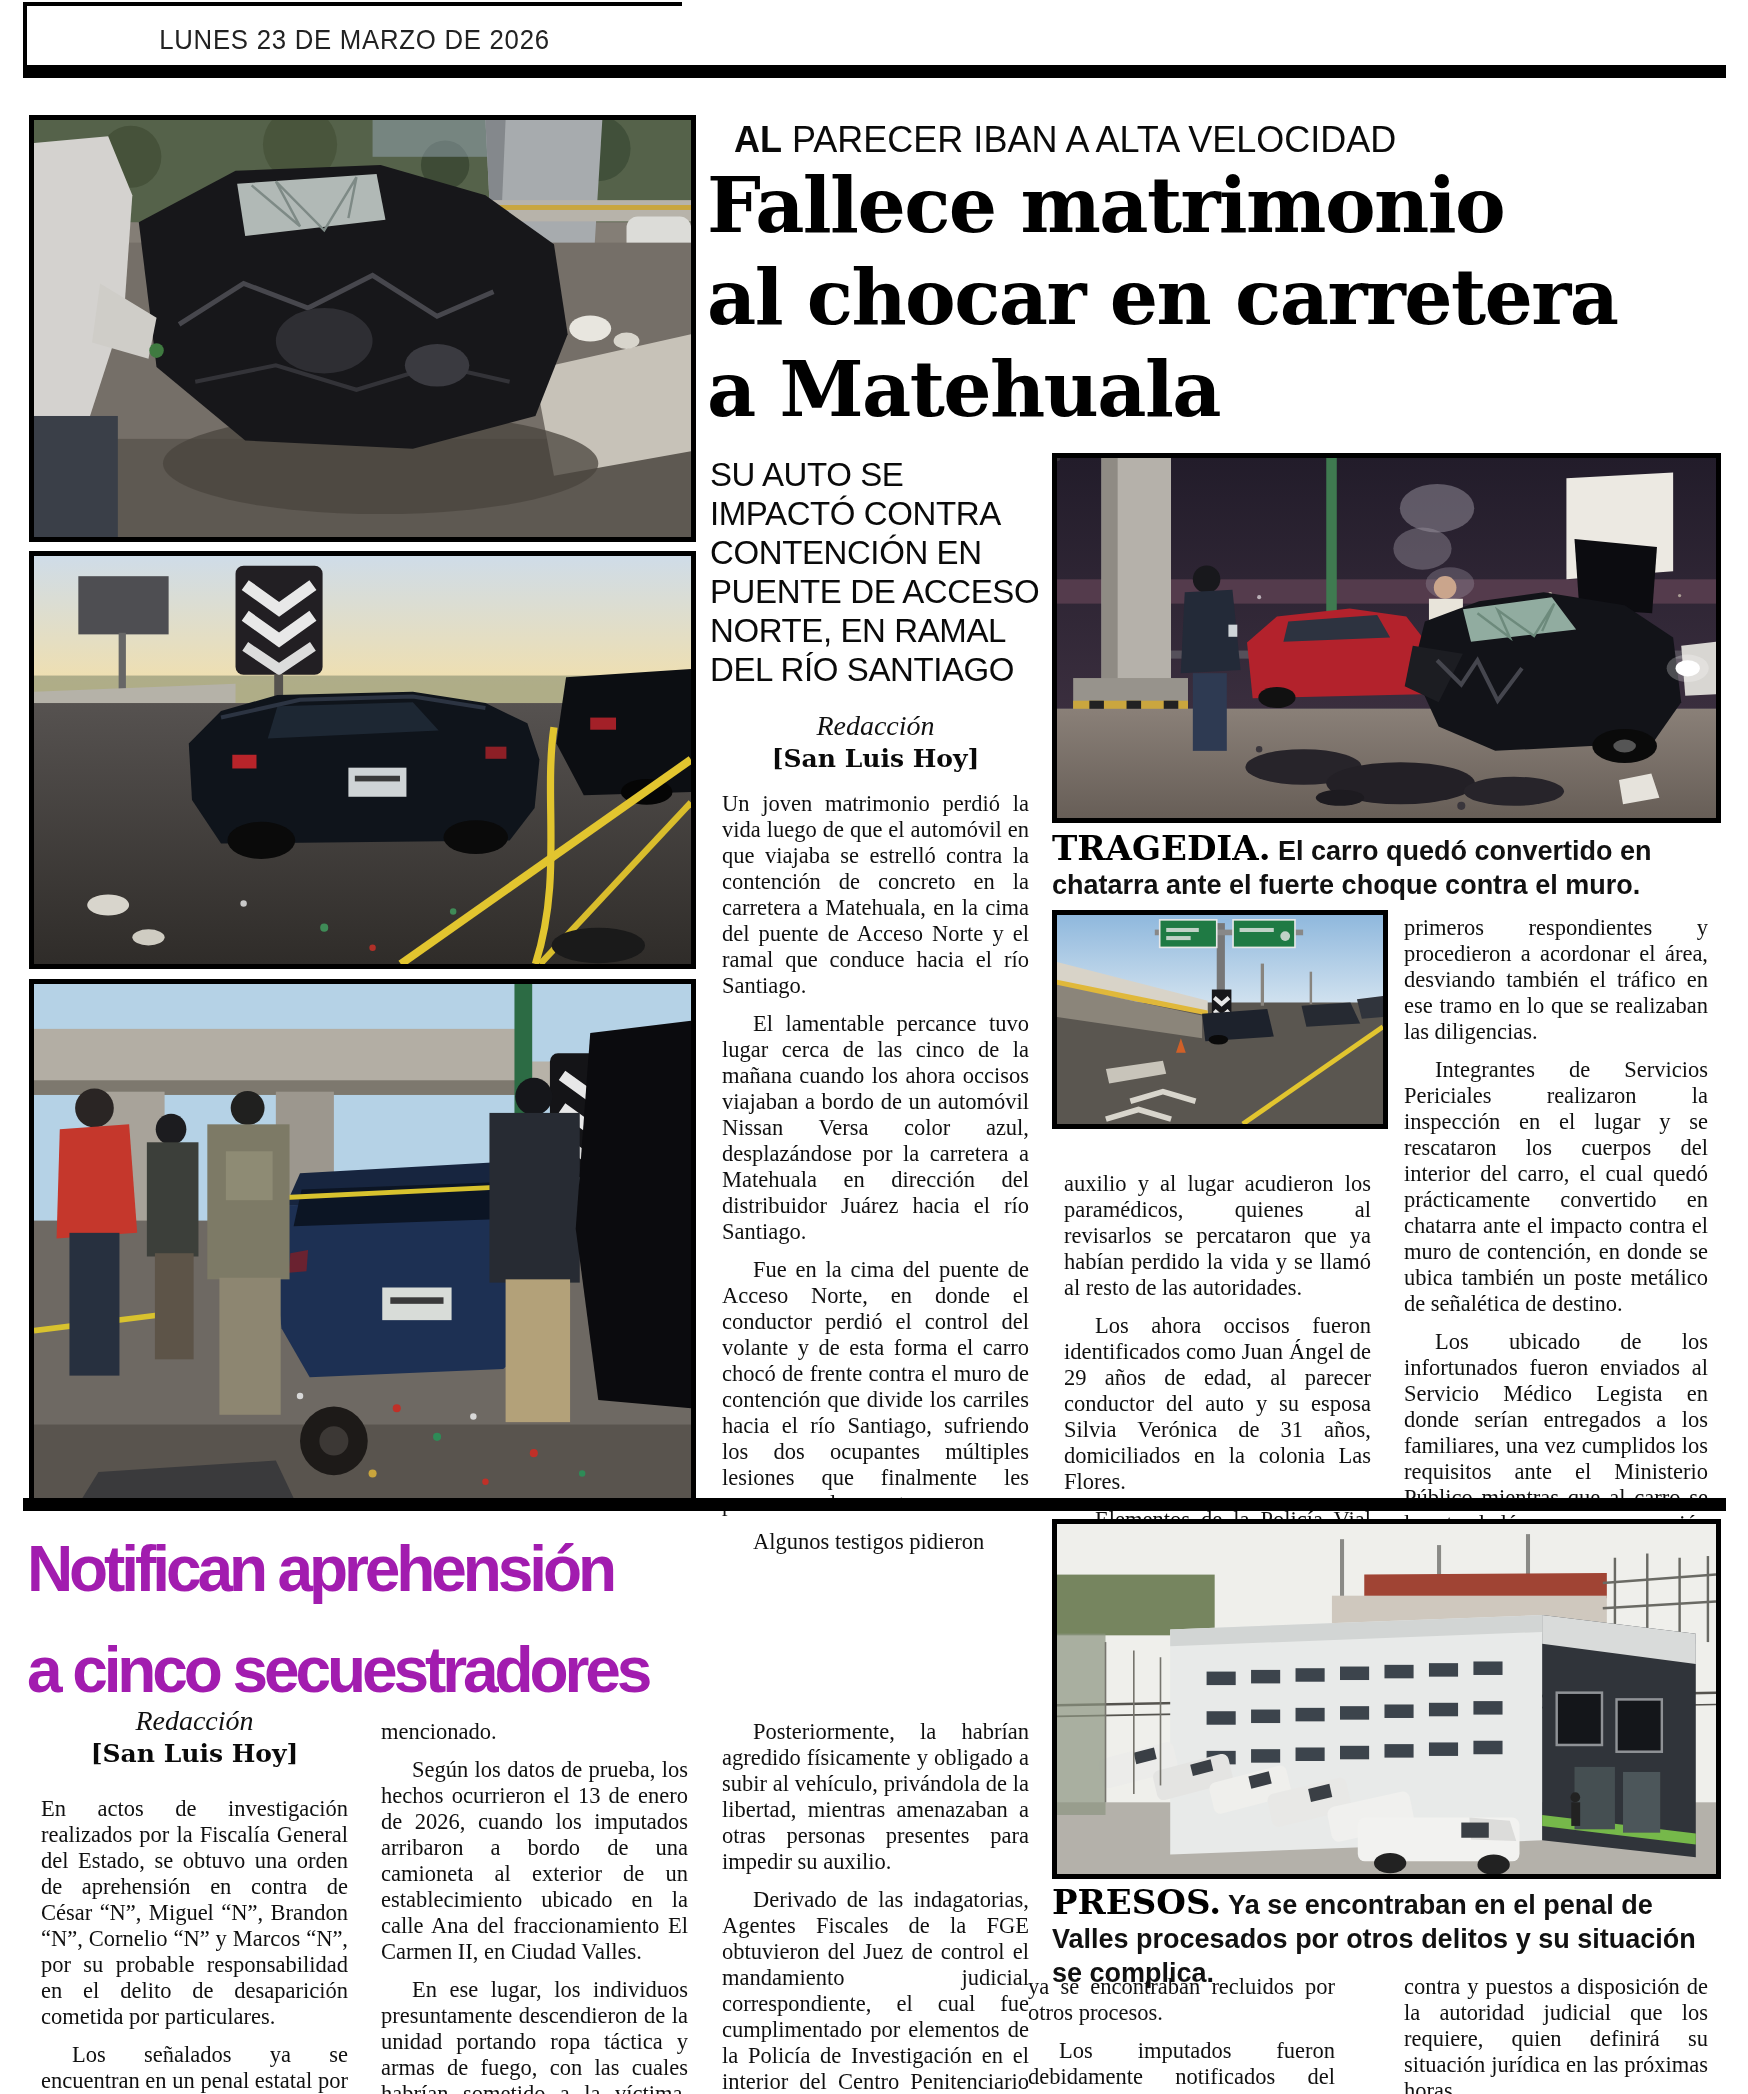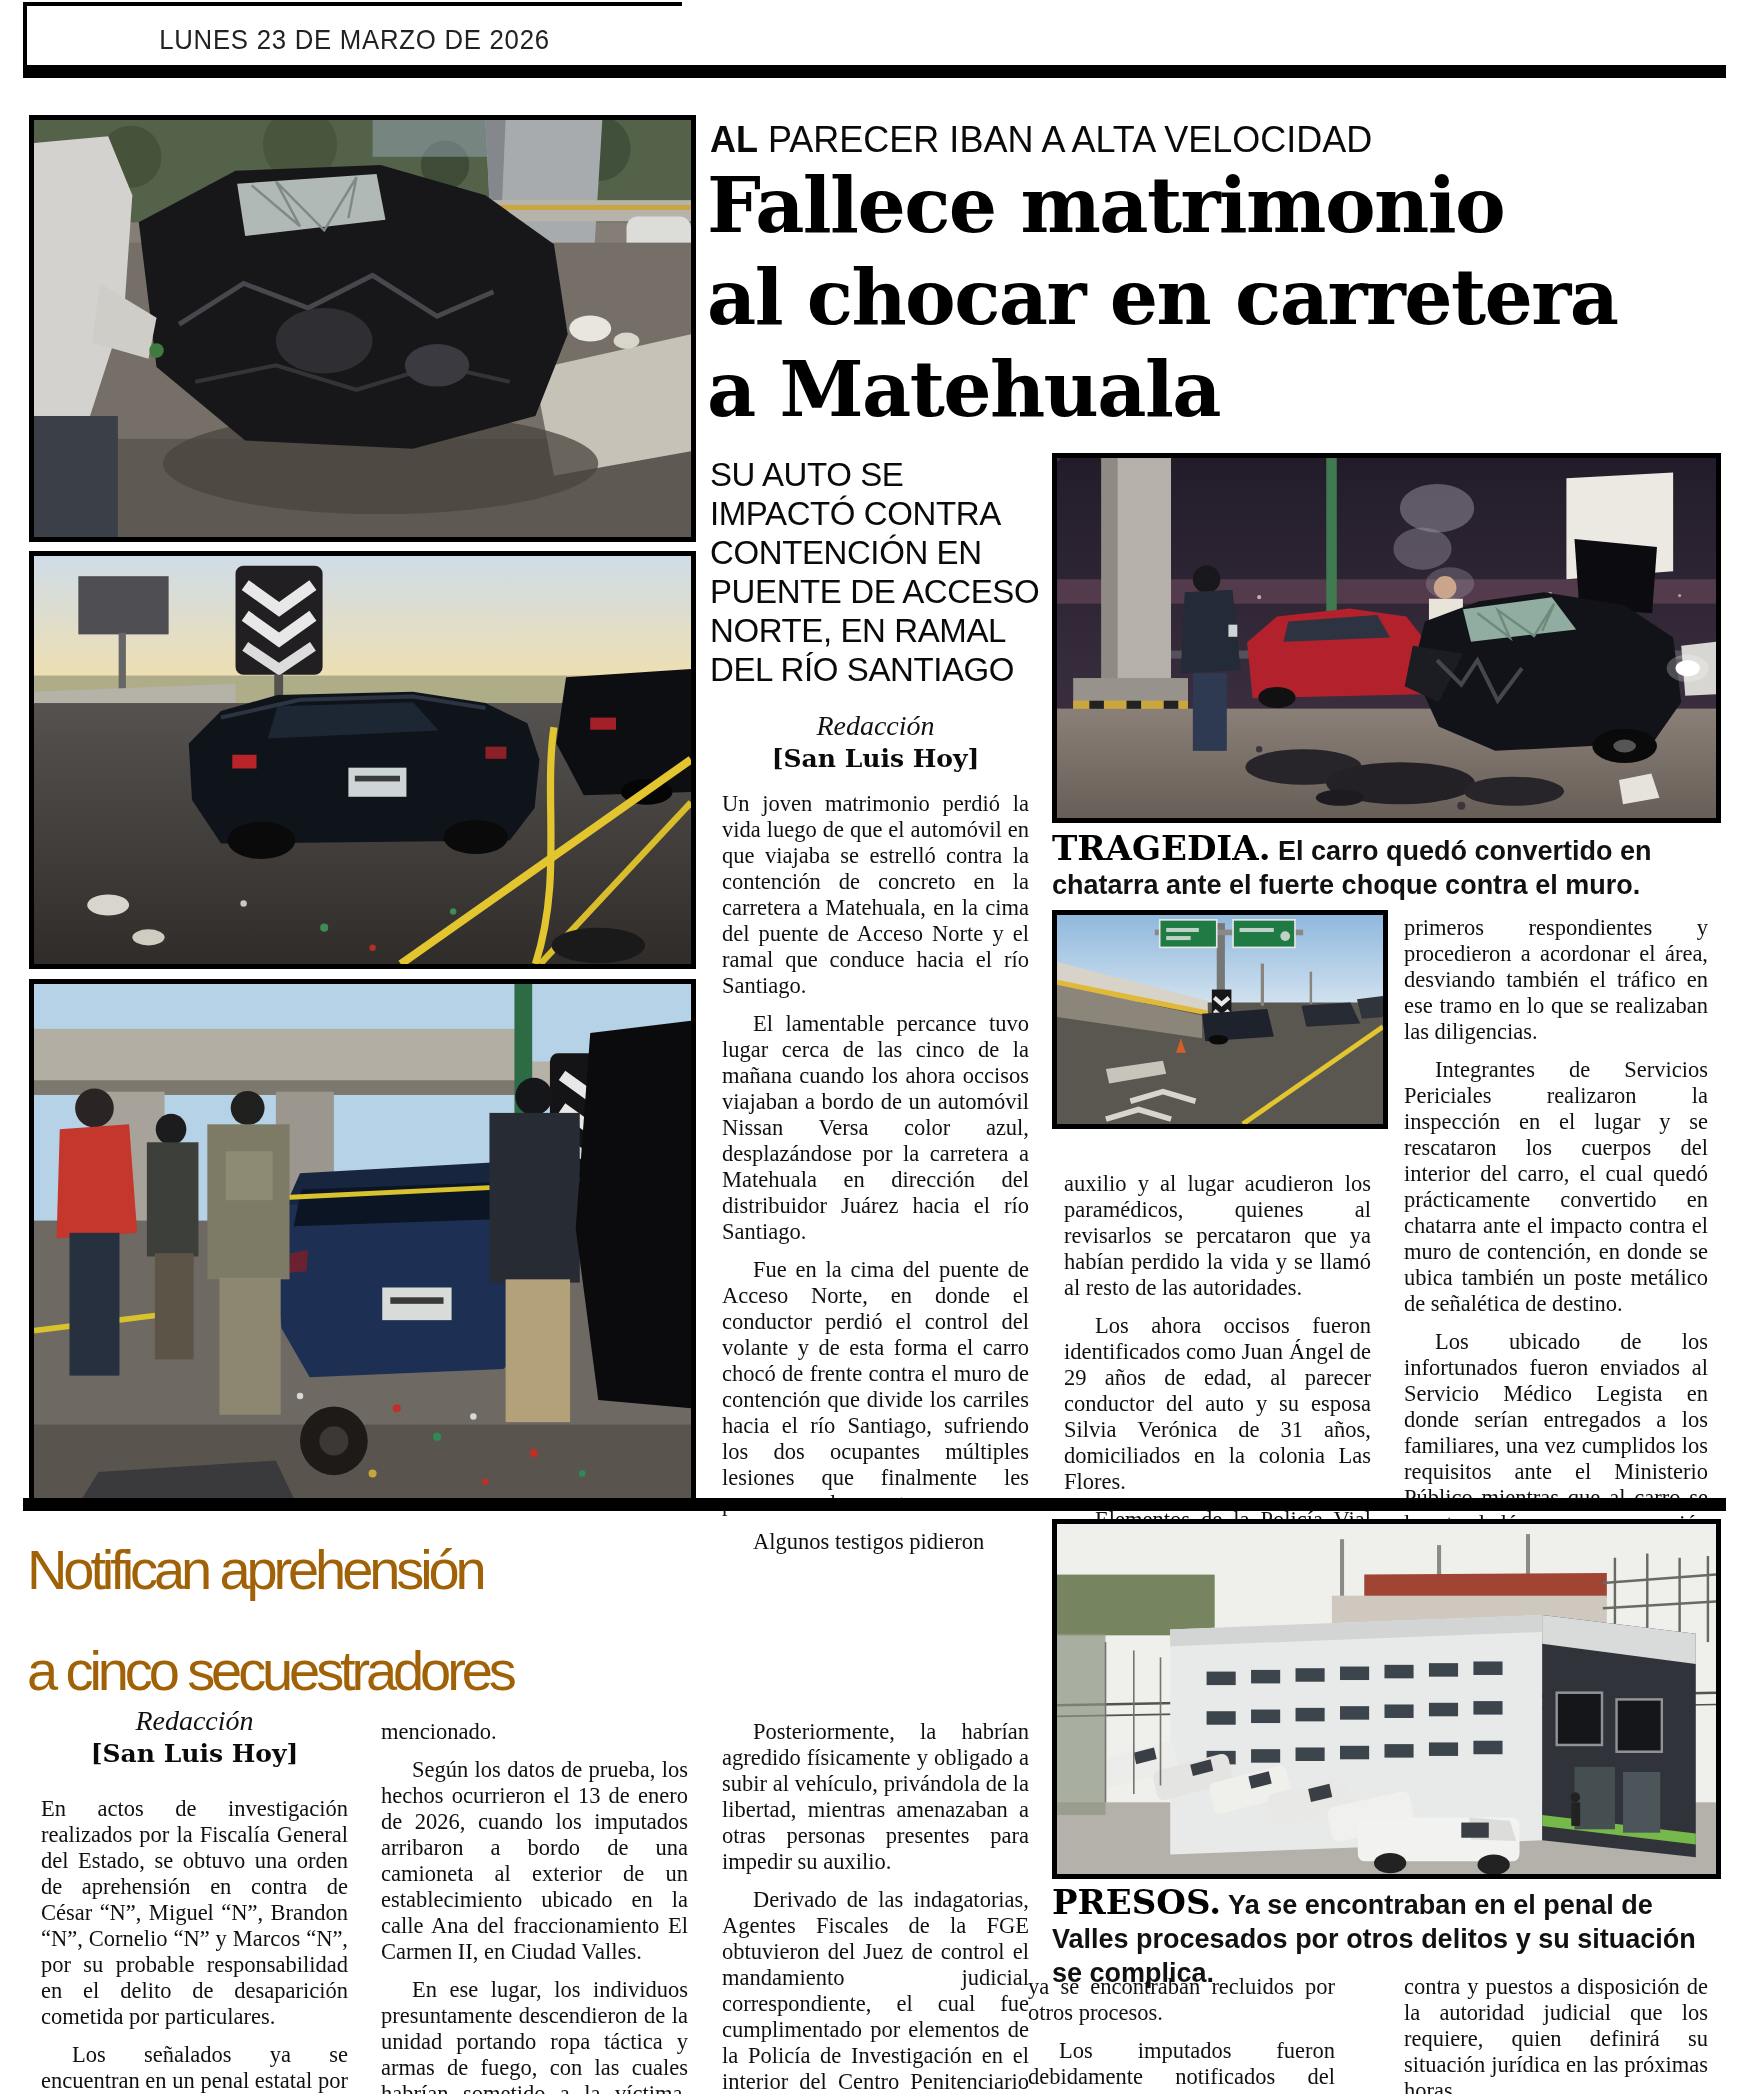--- a/index.html
+++ b/index.html
@@ -20,39 +20,39 @@
             font-family:"Liberation Sans",sans-serif;font-weight:bold;font-size:34px;color:#fff;letter-spacing:1.6px;}
   .hdr-page{position:absolute;right:43px;top:-9.8px;height:67px;display:flex;align-items:center;
             font-family:"DejaVu Serif",serif;font-weight:bold;font-size:52px;color:#000;}
   .hdr-black{position:absolute;left:23px;top:65px;width:1703px;height:13px;background:#000;}
   
   .photo{position:absolute;border:5.7px solid #000;background:#777;box-sizing:border-box;}
   .photo svg{display:block;width:100%;height:100%;}
   
   .kicker{position:absolute;left:710px;top:119px;width:1015px;
           font-family:"Liberation Sans",sans-serif;font-size:36px;color:#0a0a0a;letter-spacing:0;}
-  .kicker b{font-weight:bold;}
+  .kicker b{font-weight:bold;margin-left:24px;}
   .headline1{position:absolute;left:707px;top:160px;width:1023px;
           font-family:"DejaVu Serif",serif;font-weight:bold;font-size:76px;line-height:92px;
           letter-spacing:-1.6px;color:#000;}
   .deck{position:absolute;left:710px;top:455px;width:331px;
           font-family:"Liberation Sans",sans-serif;font-size:33px;line-height:39px;color:#0a0a0a;letter-spacing:-0.4px;}
   .byline{position:absolute;text-align:center;}
   .byline .name{font-family:"Liberation Serif",serif;font-style:italic;font-size:28px;line-height:33px;color:#111;}
   .byline .credit{font-family:"DejaVu Serif",serif;font-weight:bold;font-size:25px;line-height:33px;color:#0a0a0a;}
   .body{font-size:22.5px;line-height:26px;text-align:justify;color:#101010;}
   .body p{margin:12px;}
   .body p.ind{text-indent:31px;}
   .caption{font-family:"Liberation Sans",sans-serif;font-weight:bold;font-size:27px;line-height:34px;color:#111;text-align:left;}
   .caption .lead{font-family:"DejaVu Serif",serif;font-weight:bold;font-size:34px;color:#000;}
   
   .divider{position:absolute;left:23px;top:1498px;width:1703px;height:13px;background:#000;}
   .headline2{position:absolute;left:27px;top:1519px;width:1023px;
-          font-family:"Liberation Sans",sans-serif;font-weight:normal;font-size:56px;line-height:101px;
-          letter-spacing:-4.1px;color:#a16207;}
+          font-family:"Liberation Sans",sans-serif;font-weight:bold;font-size:64px;line-height:101px;
+          letter-spacing:-4.1px;color:#a21caf;}
 </style>
 </head>
 <body>
 
 <div class="page">
 
   <div class="hdr-topline"></div>
   <div class="hdr-vline"></div>
   <div class="hdr-date">LUNES 23 DE MARZO DE 2026</div>
   <div class="hdr-black"></div>

